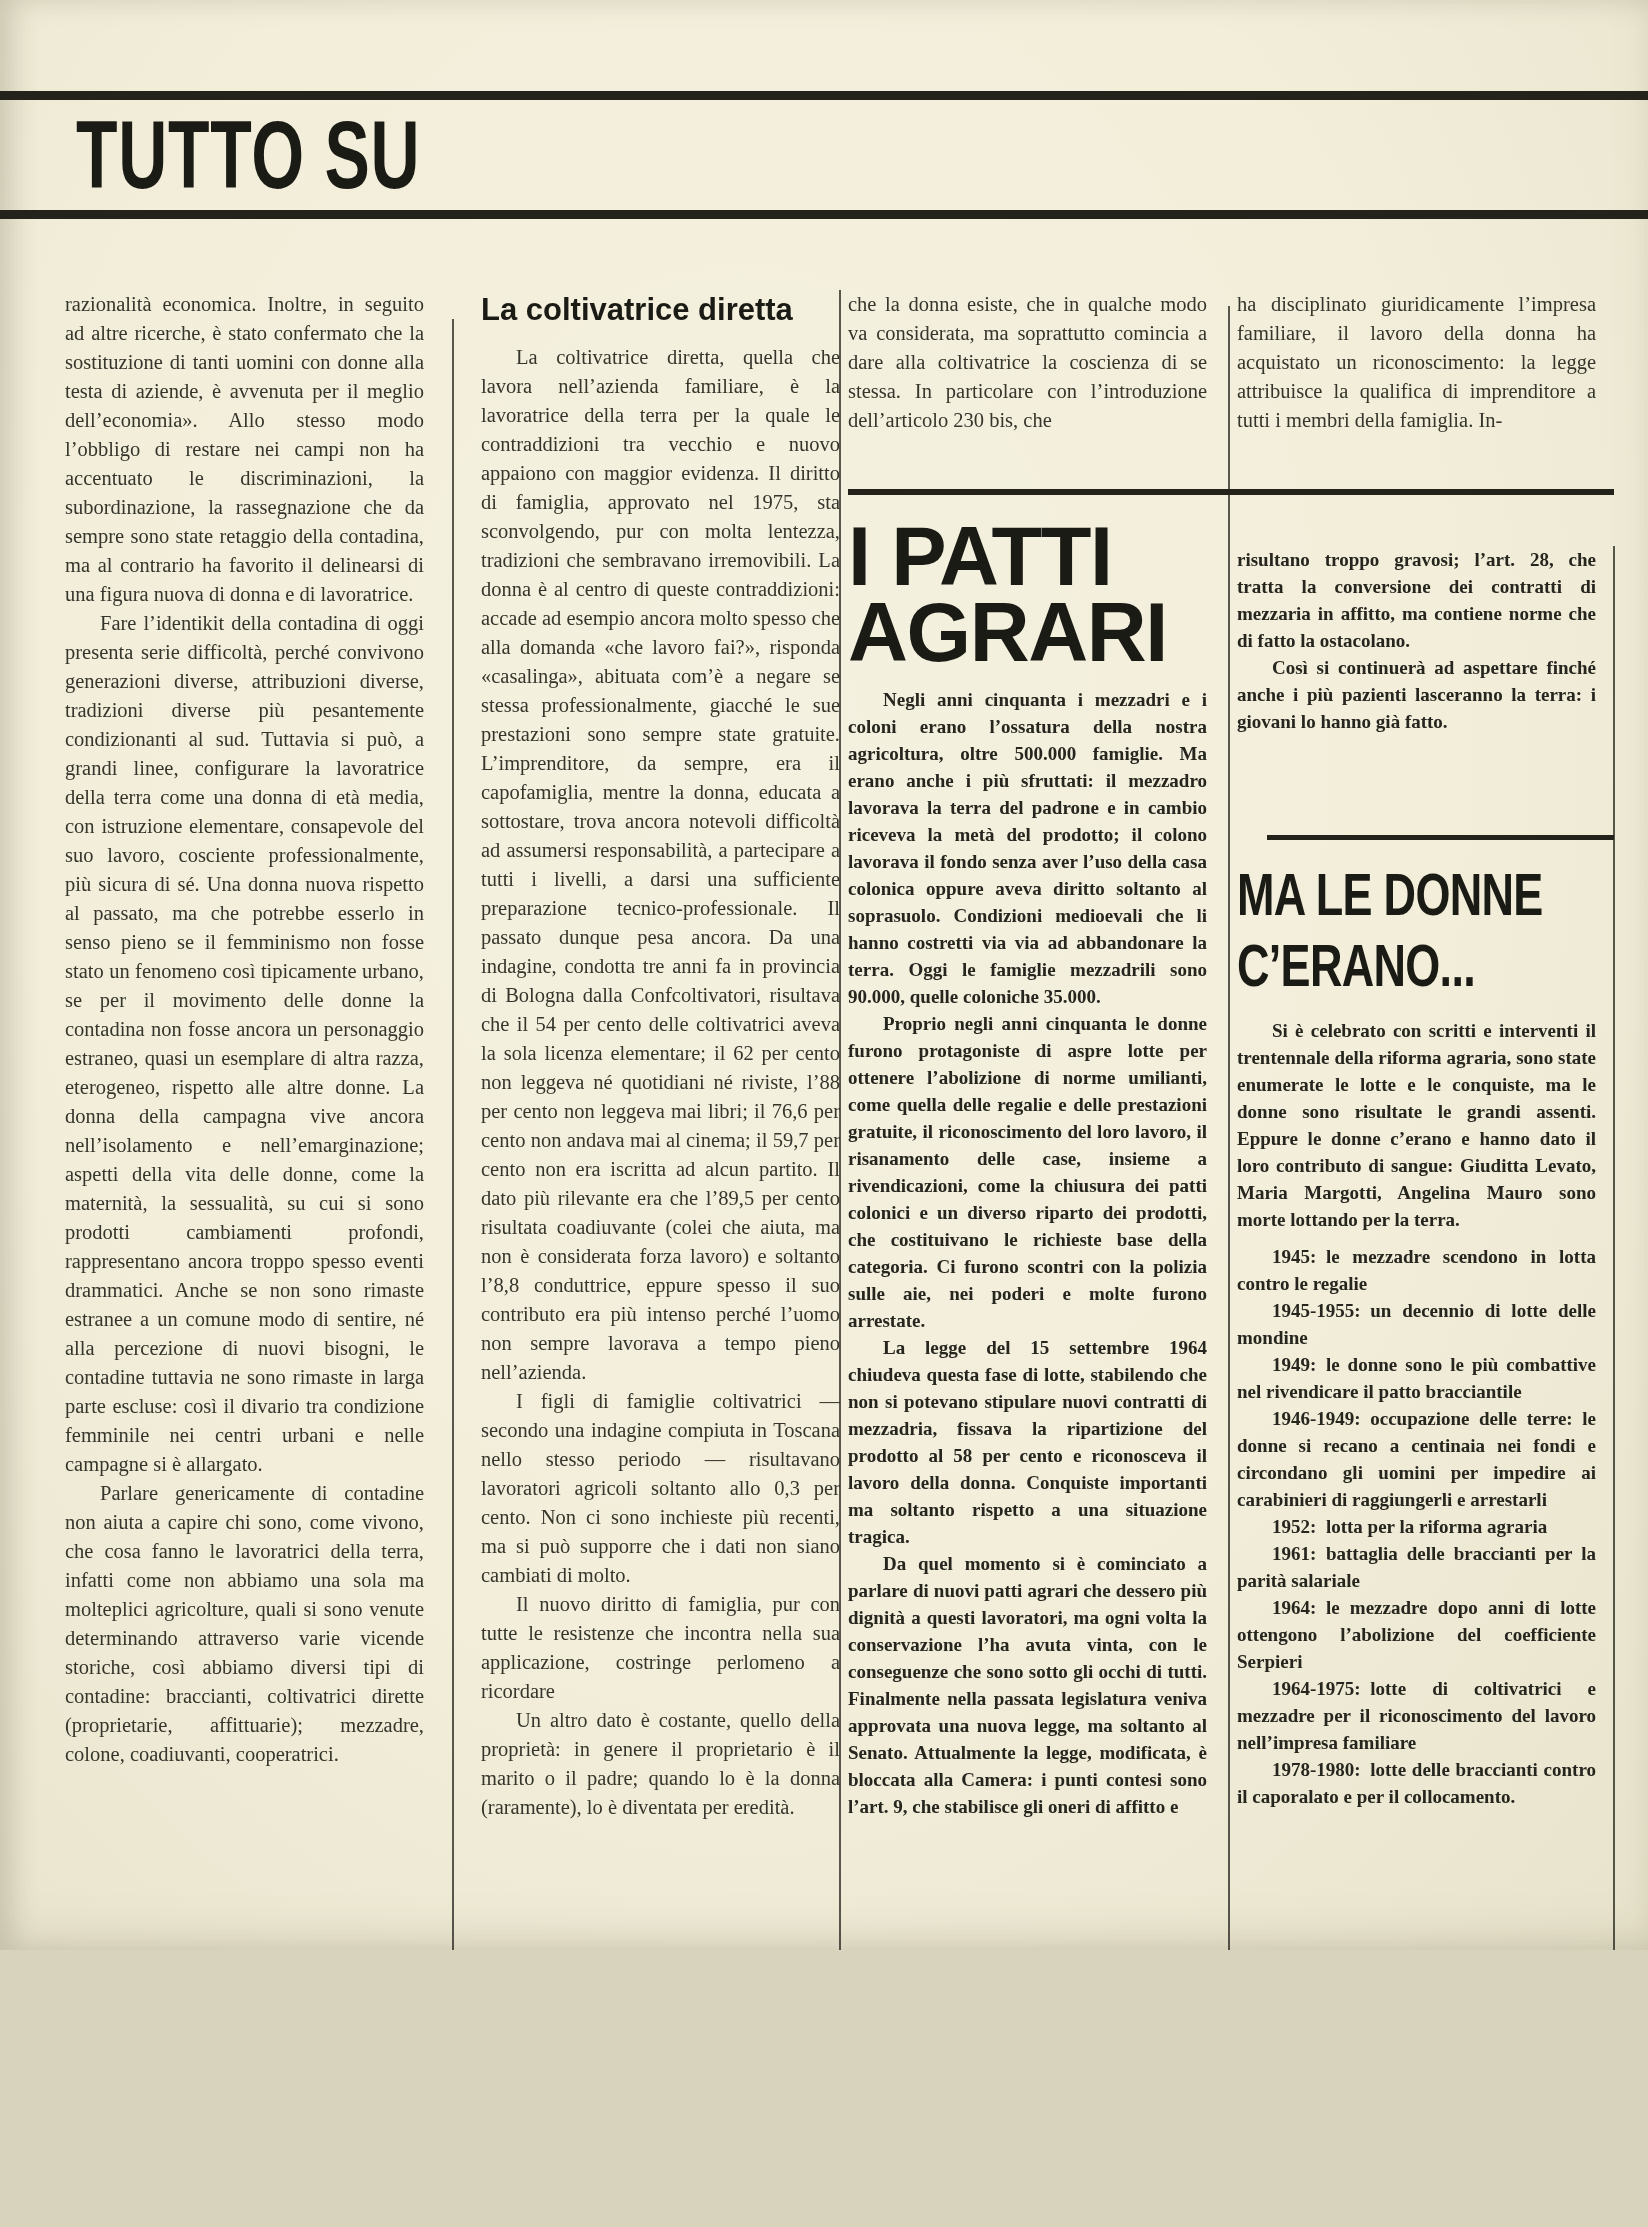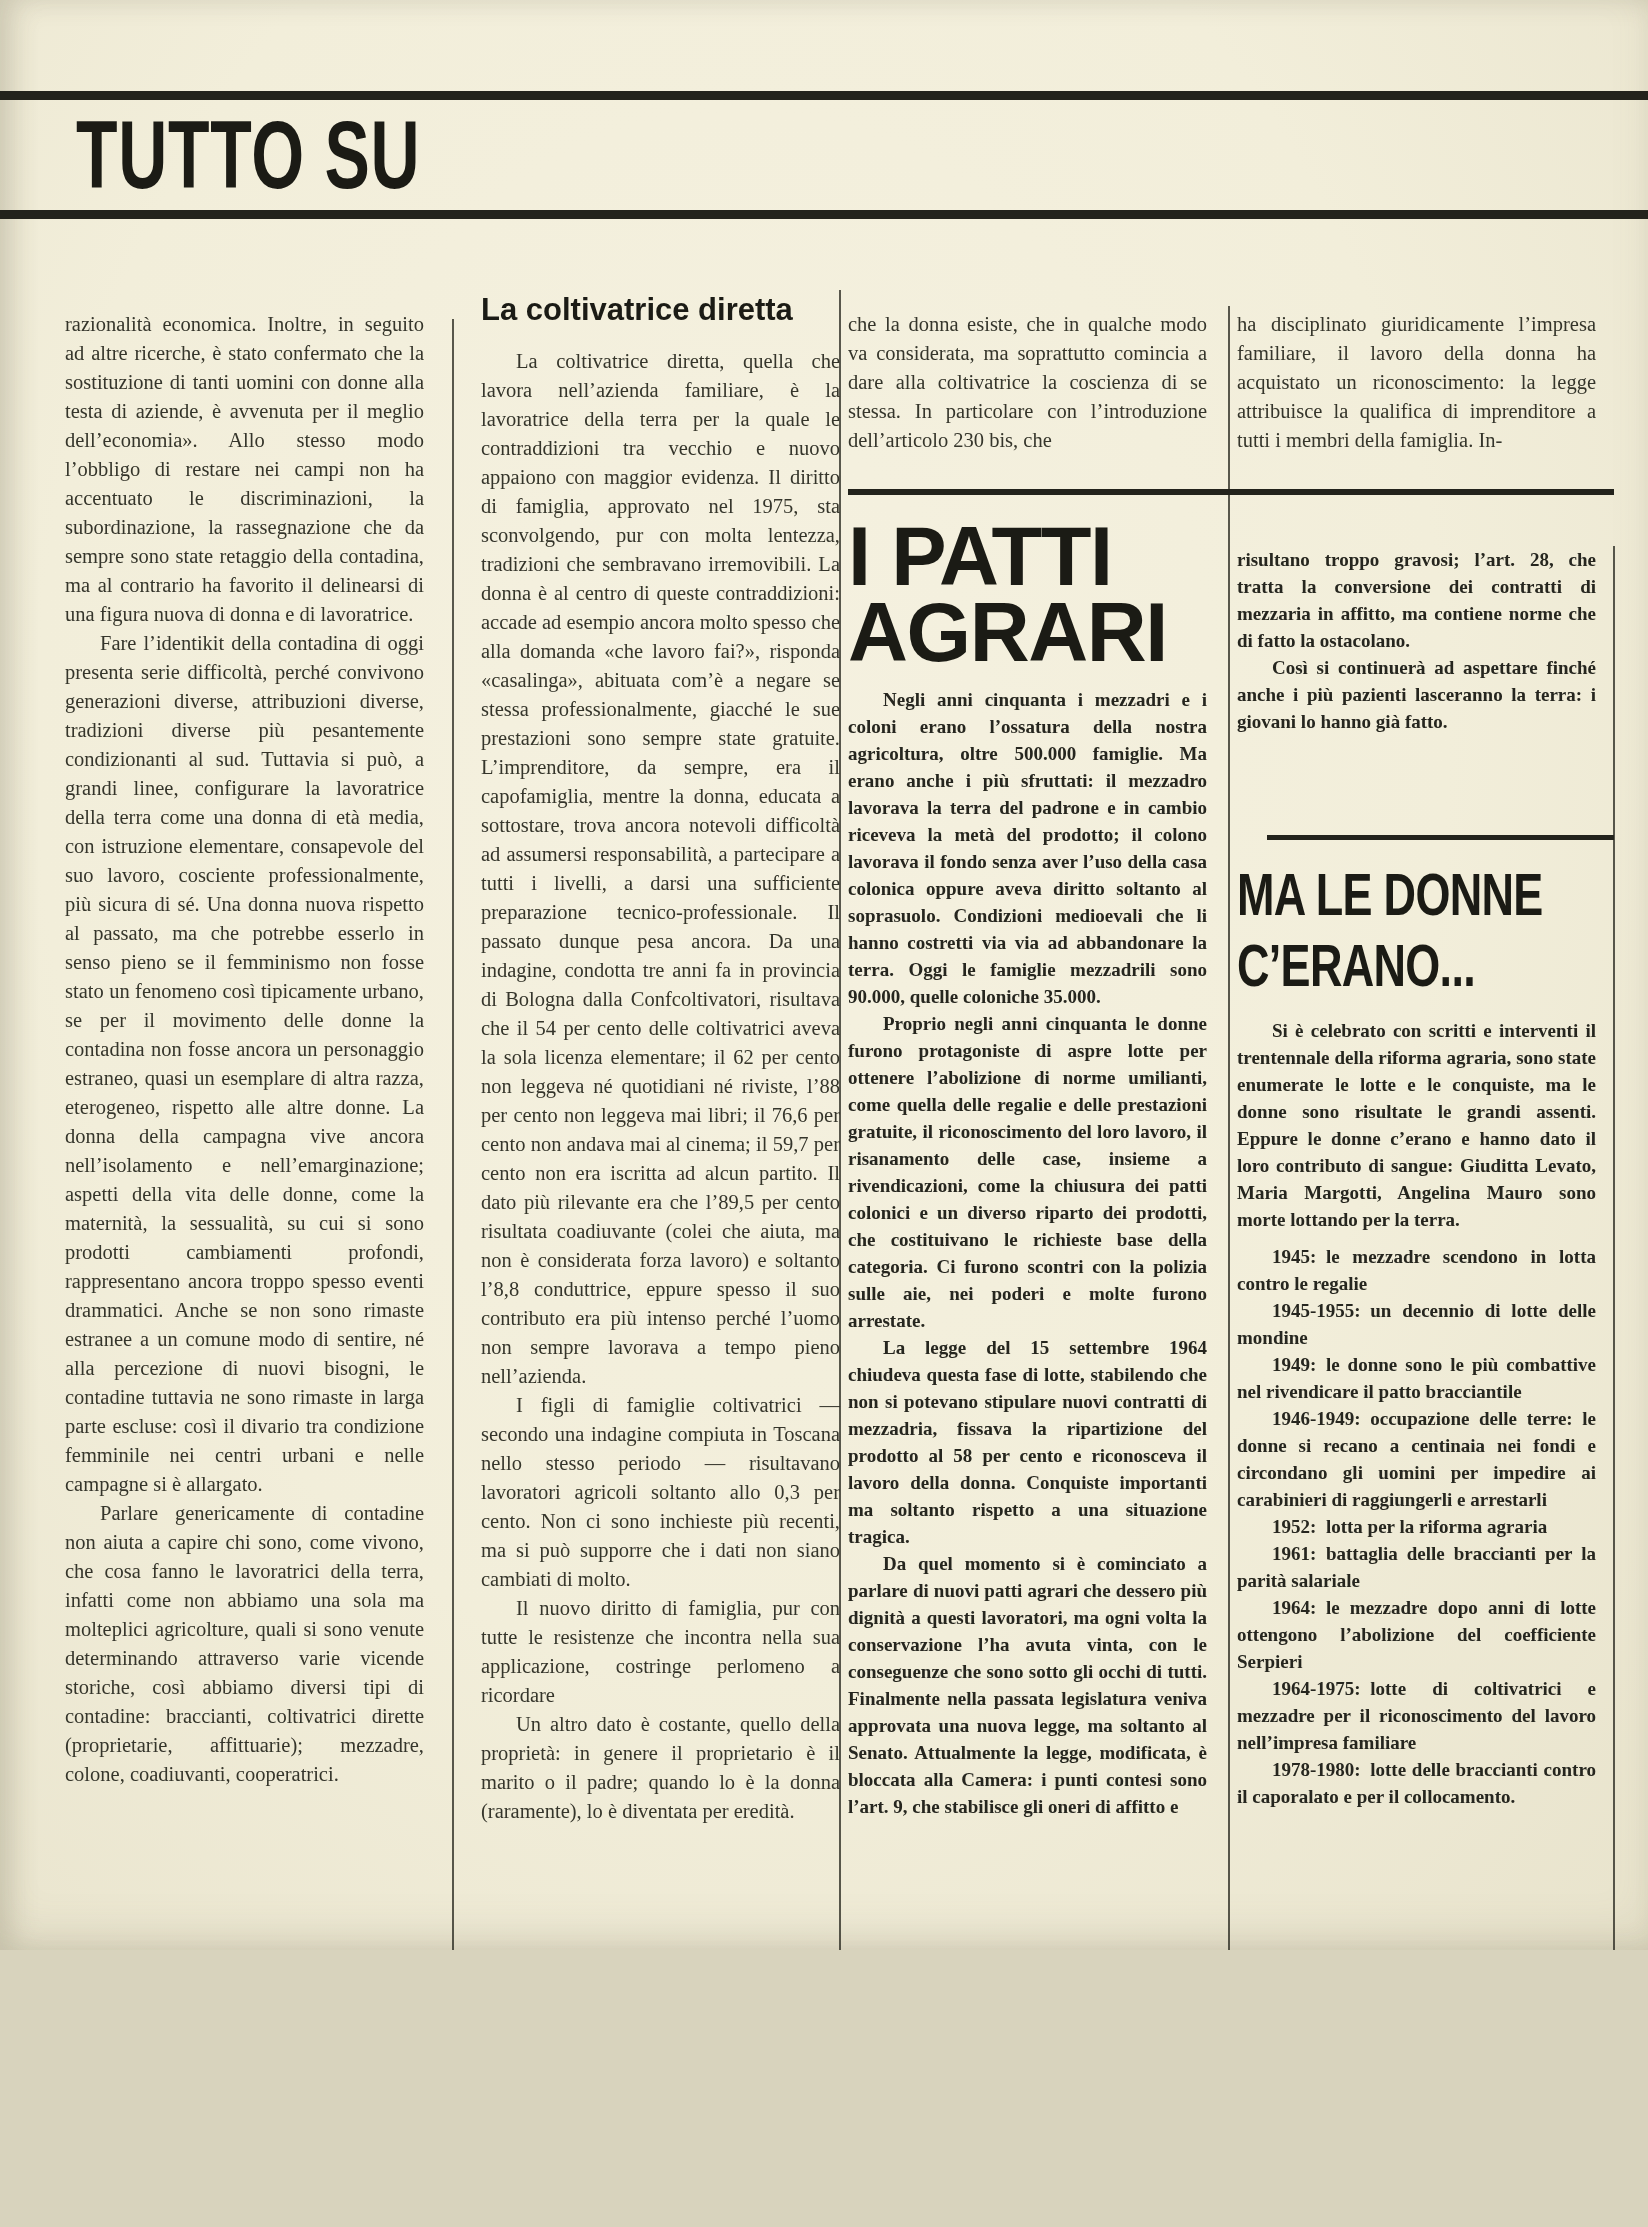--- a/index.html
+++ b/index.html
@@ -20,21 +20,21 @@
   .masthead{
     position:absolute;left:76px;top:106px;margin:0;
     font-family:"Liberation Sans",sans-serif;font-weight:700;font-size:68px;line-height:68px;
     letter-spacing:0.7px;color:var(--heading-ink);
     transform:scale(1.0,1.42);transform-origin:left top;white-space:nowrap;
   }
   .col{position:absolute;width:359px;text-align:justify;}
   .col p{margin:0;text-indent:35px;}
   .col p:first-child{text-indent:0;}
   .col.indent-all p:first-child{text-indent:35px;}
-  .reg{font-size:20.5px;line-height:29px;color:var(--ink);margin-top:20px;}
+  .reg{font-size:20.5px;line-height:29px;color:var(--ink);}
   .bold-sec{font-size:19px;line-height:27px;font-weight:700;color:var(--bold-ink);}
   .col1{left:65px;top:290px;}
   .col2{left:481px;top:293px;}
   .subhead{
     margin:0 0 16.4px 0;font-family:"Liberation Sans",sans-serif;font-weight:700;
     font-size:31px;line-height:34px;letter-spacing:0;color:var(--heading-ink);text-align:left;
   }
   .col3top{left:848px;top:290px;}
   .col4top{left:1237px;top:290px;}
   .hrule{position:absolute;background:var(--rule-ink);}

